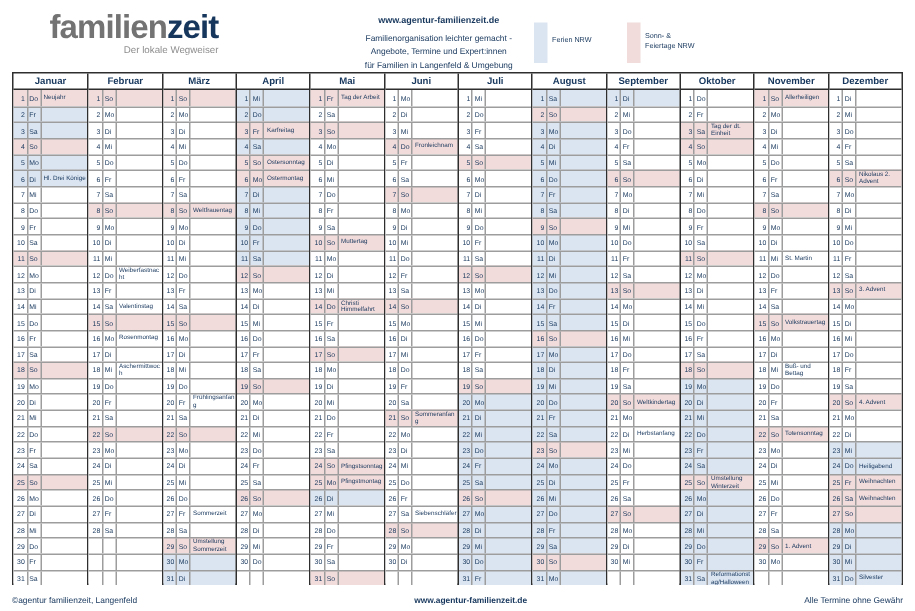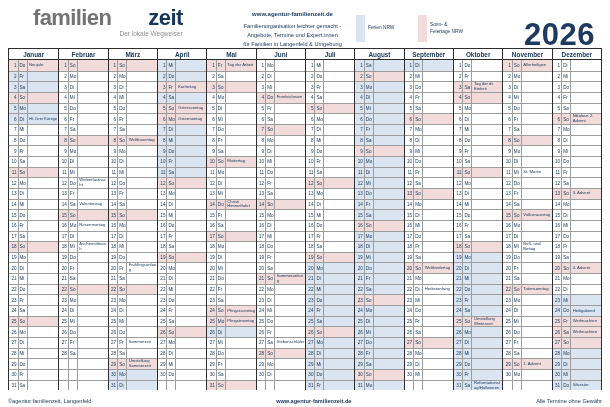--- a/index.html
+++ b/index.html
@@ -10,21 +10,21 @@
     color:#16365c;
     position:relative;
     overflow:hidden;
   }
   .page { position:absolute; inset:0; }
 
   
   .logo { position:absolute; left:33px; top:7px; text-align:right; }
   .logo-main { font-size:22px; font-weight:bold; letter-spacing:-0.6px; line-height:1; }
   .logo-red { color:#737373; }
-  .logo-blue { color:#16365c;margin-left:37px; }
+  .logo-blue { color:#16365c; }
   .logo-tagline { font-size:6.5px; color:#8e8e8e; margin-top:1px; }
 
   .intro { position:absolute; left:205px; top:10px; width:175px; text-align:center;
            font-size:5.6px; line-height:1.55; color:#16365c; }
   .intro .site { font-weight:bold; font-size:6px; margin-bottom:3px; }
 
   .legend { position:absolute; left:356px; top:15px; display:flex; gap:16px; }
   .legend-item { display:flex; gap:3px; }
   .swatch { width:9px; height:27px; flex:0 0 9px; }
   .swatch.ferien   { background:var(--ferien,#dbe5f1); }
@@ -81,21 +81,20 @@
     <div class="legend-item">
       <span class="swatch ferien"></span>
       <span class="legend-label">Ferien NRW</span>
     </div>
     <div class="legend-item">
       <span class="swatch feiertag"></span>
       <span class="legend-label">Sonn- &amp; Feiertage NRW</span>
     </div>
   </div>
 
-  <div class="year">2026</div>
 
   <div class="calendar">
       <div class="month-col">
         <div class="month-name">Januar</div>
         <div class="day-row feiertag">
           <div class="cell num">1</div>
           <div class="cell wd">Do</div>
           <div class="cell label">Neujahr</div>
         </div>
         <div class="day-row ferien">

